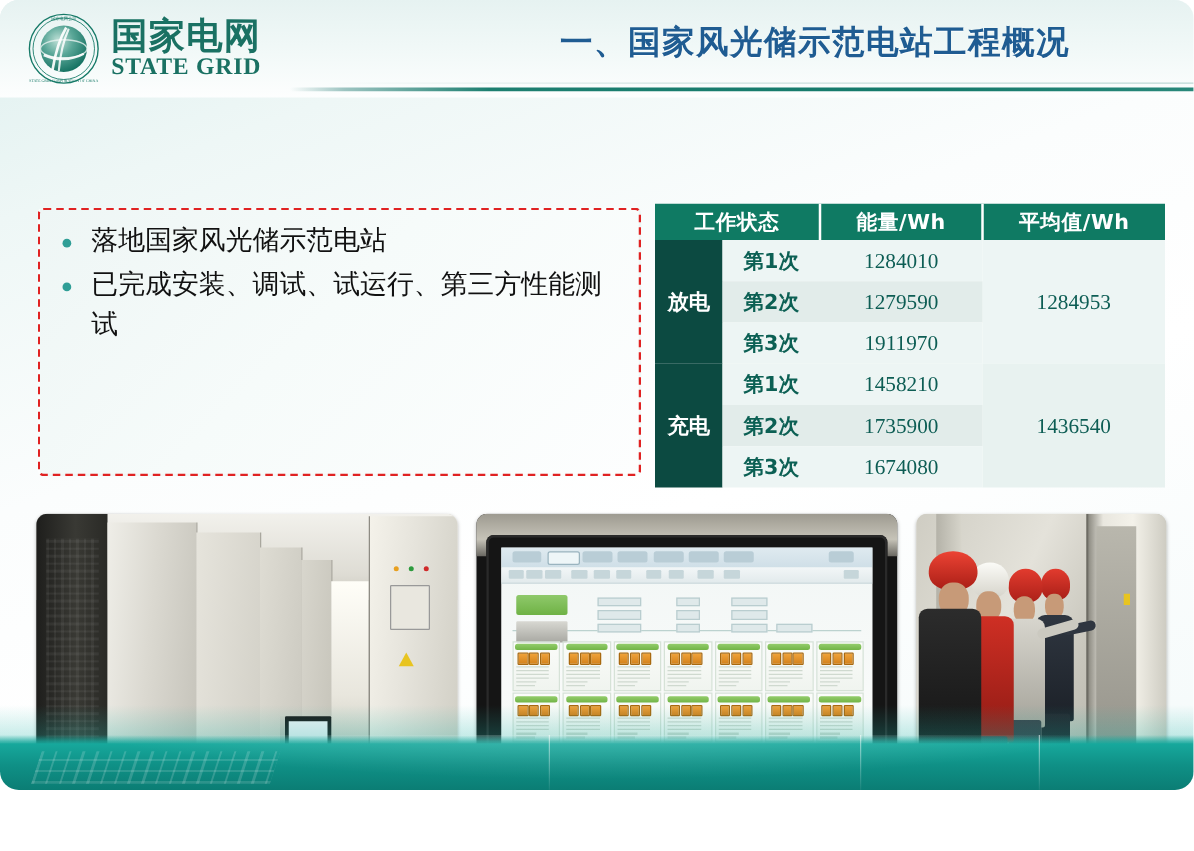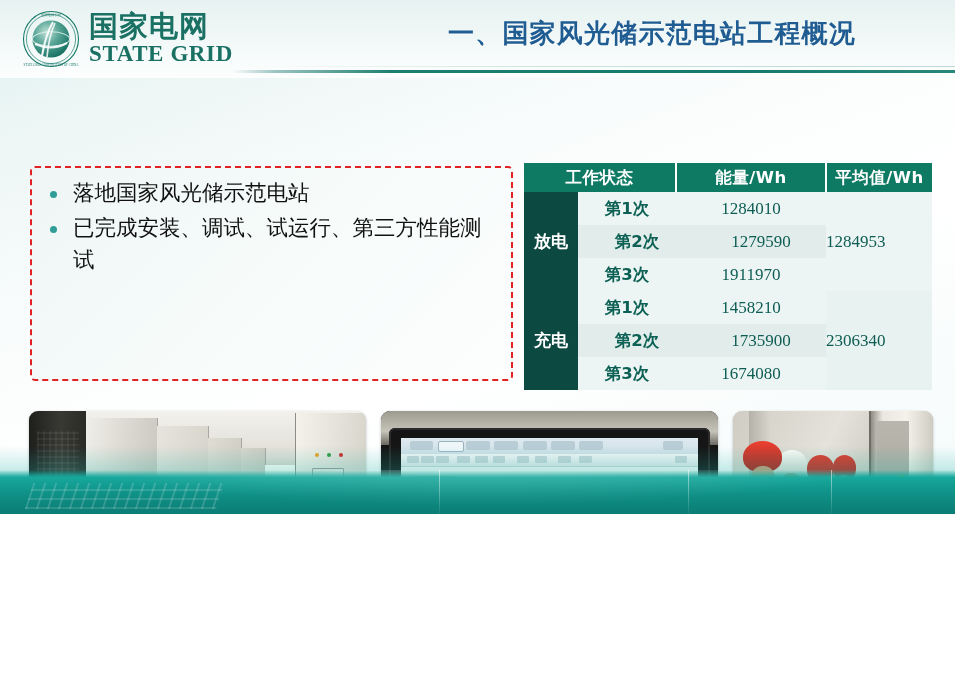--- a/index.html
+++ b/index.html
@@ -3,24 +3,25 @@
 <meta charset="utf-8">
 <style>
   html, body {
     margin: 0; padding: 0;
     width: 955px; height: 681px;
     overflow: hidden;
     font-family: "Liberation Sans", "DejaVu Sans", sans-serif;
   }
   #slide {
     position: relative;
-    width: 955px; height: 514px;
+    width: 955px; height: 632px;
     background:
       linear-gradient(160deg, #dff0ef 0%, #eef7f6 18%, #fbfdfd 42%, #ffffff 62%, #f4fafa 100%);
     overflow: hidden;
+    border-radius: 15px;
   }
 
   
   .header {
     position: absolute; left: 0; top: 0; width: 955px; height: 78px;
     background: linear-gradient(180deg,#e6f2f1 0%, #f2f9f8 55%, #fdfefe 100%);
   }
   .header-rule {
     position: absolute; left: 232px; top: 70px; width: 723px; height: 3px;
     background: linear-gradient(90deg, rgba(180,210,208,0) 0%, #9dc4c1 6%, #1d7f70 22%, #157a6b 70%, #29887a 100%);
@@ -38,21 +39,21 @@
     position: relative; width: 58px; height: 58px;
   }
   .logo-text { line-height: 1; padding-bottom: 2px; }
   .logo-cn {
     font-family: "DejaVu Sans", sans-serif;
     font-size: 29px; font-weight: bold; color: #1a7163;
     letter-spacing: 1px; line-height: 1.05;
   }
   .logo-en {
     font-family: "Liberation Serif", serif;
-    font-size: 23px; font-weight: bold; color: #1a7163;
+    font-size: 19px; font-weight: bold; color: #1a7163;
     letter-spacing: 0.6px; margin-top: 1px;
   }
 
   .header-title {
     position: absolute; left: 448px; top: 16px;
     font-family: "DejaVu Sans", sans-serif;
     font-size: 26px; font-weight: bold; color: #1f5c92;
     letter-spacing: 1.2px;
     text-shadow: 0 1px 0 rgba(255,255,255,0.75);
     white-space: nowrap;
@@ -119,26 +120,26 @@
     border-right: 2px solid #ffffff;
     border-bottom: 1px solid #ffffff;
   }
   .cell-val {
     color: #0d5d54; font-size: 17px; text-align: center;
     width: 130px; font-family: "Liberation Serif", serif;
     border-right: 2px solid #ffffff;
     border-bottom: 1px solid #ffffff;
   }
   .cell-avg {
-    color: #0d5d54; font-size: 17px; 
+    color: #0d5d54; font-size: 17px; text-align: center;
     font-family: "Liberation Serif", serif;
     border-bottom: 3px solid #ffffff;
   }
   .rowA .cell-run, .rowA .cell-val { background: #edf5f4; }
-  .rowB .cell-run, .rowB .cell-val { background: #e2ecea; padding-left: 20px; }
+  .rowB .cell-run, .rowB .cell-val { background: #e2ecea; }
   .cell-avg { background: #edf5f4; }
   .grp-b .cell-avg { background: #e8f2f0; }
 
   
   .photos { position: absolute; left: 0; top: 411px; width: 955px; height: 250px; }
   .photo {
     position: absolute; border-radius: 9px; overflow: hidden;
     box-shadow: 0 1px 3px rgba(0,0,0,0.25);
   }
   #photo1 { left: 29px; top: 0; width: 337px; height: 246px; }
@@ -455,21 +456,21 @@
       </tr>
       <tr class="rowA grp-a">
         <td class="cell-run">第3次</td>
         <td class="cell-val">1911970</td>
       </tr>
 
       <tr class="rowA grp-b">
         <td class="cell-state" rowspan="3">充电</td>
         <td class="cell-run">第1次</td>
         <td class="cell-val">1458210</td>
-        <td class="cell-avg" rowspan="3">2306340</td>
+        <td class="cell-avg" rowspan="3">1436540</td>
       </tr>
       <tr class="rowB grp-b">
         <td class="cell-run">第2次</td>
         <td class="cell-val">1735900</td>
       </tr>
       <tr class="rowA grp-b">
         <td class="cell-run">第3次</td>
         <td class="cell-val">1674080</td>
       </tr>
     </tbody>

